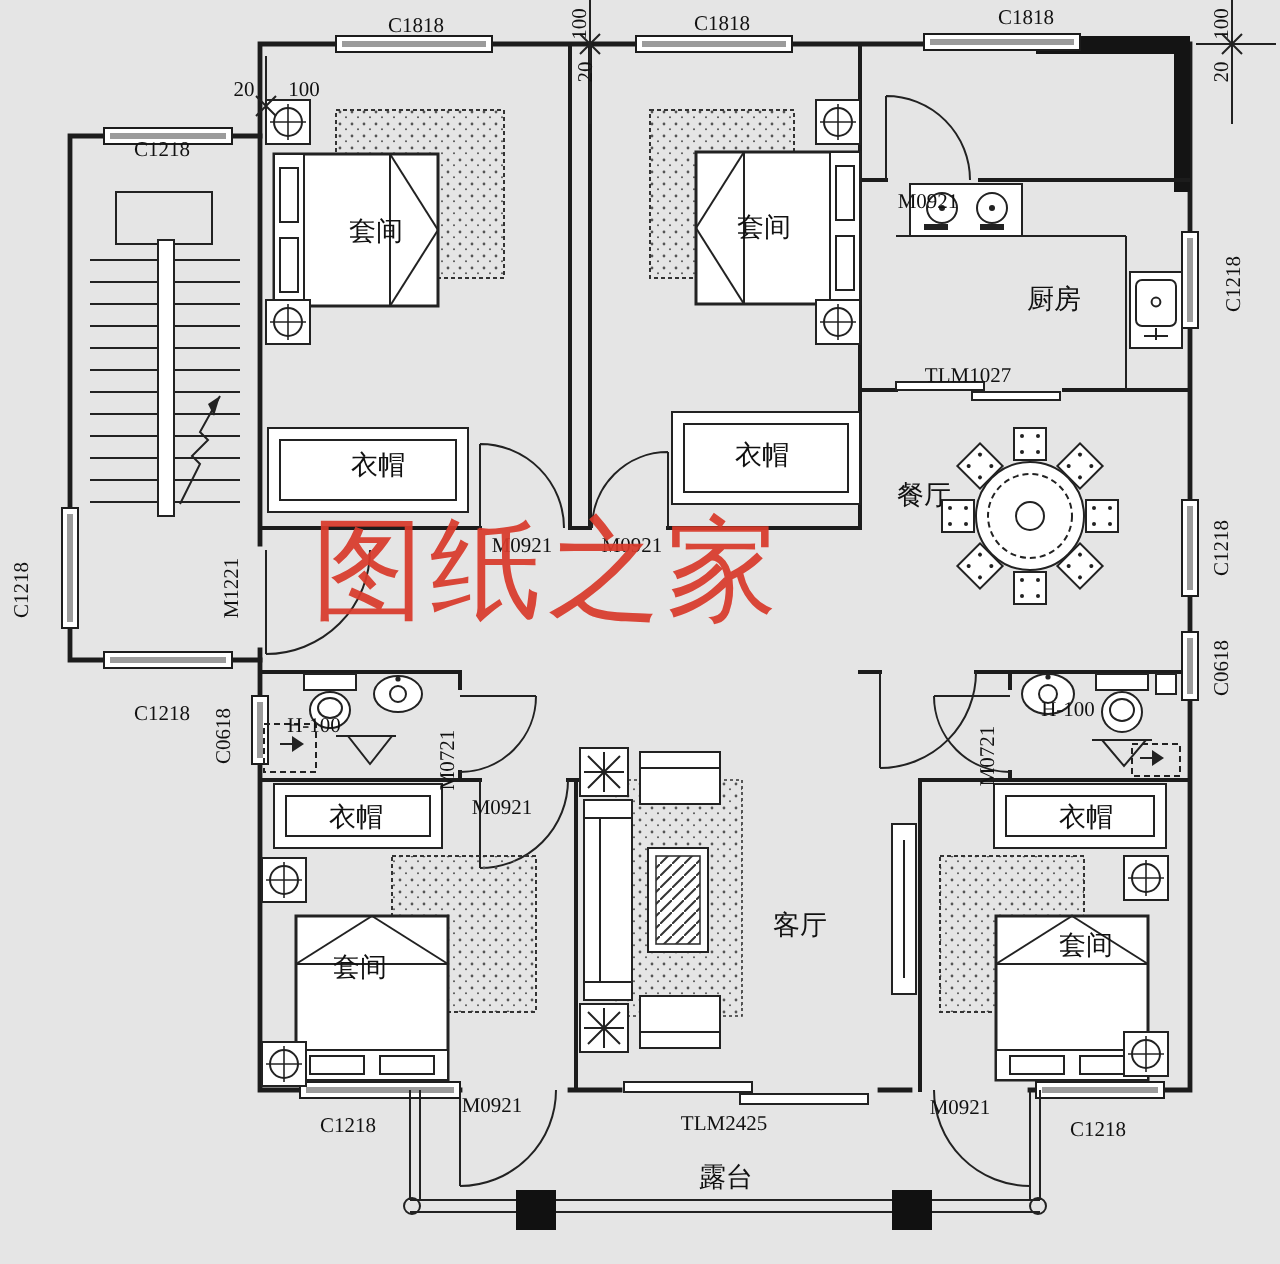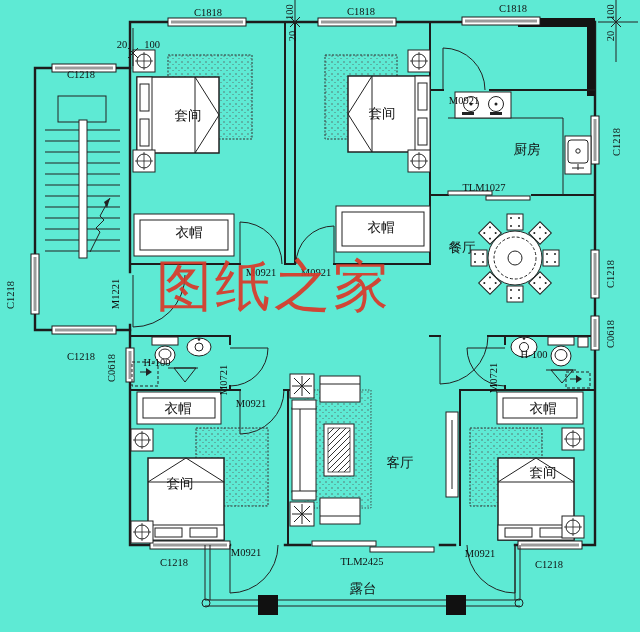--- a/index.html
+++ b/index.html
@@ -1,16 +1,16 @@
 <!DOCTYPE html>
 <html><head>
 <meta charset="utf-8">
 <style>
   html,body{margin:0;padding:0;background:#fff;}
-  #plan-root{position:relative;width:640px;height:632px;background:#5eead4;overflow:hidden;
+  #plan-root{position:relative;width:640px;height:632px;background:#e5e5e5;overflow:hidden;
     font-family:"Liberation Serif",serif;}
   svg{position:absolute;left:0;top:0;}
   .code{font:10.5px "Liberation Serif",serif;fill:#111;}
   .room{font:13.5px "DejaVu Sans",sans-serif;fill:#111;}
   .wall{stroke:#1c1c1c;stroke-width:2.4;fill:none;stroke-linecap:square;}
   .iwall{stroke:#1c1c1c;stroke-width:2;fill:none;stroke-linecap:square;}
   .thin{stroke:#222;stroke-width:1;fill:none;}
   .door{stroke:#222;stroke-width:1;fill:none;}
   .fix{stroke:#222;stroke-width:1;fill:#fff;}
   .fixn{stroke:#222;stroke-width:1;fill:none;}

